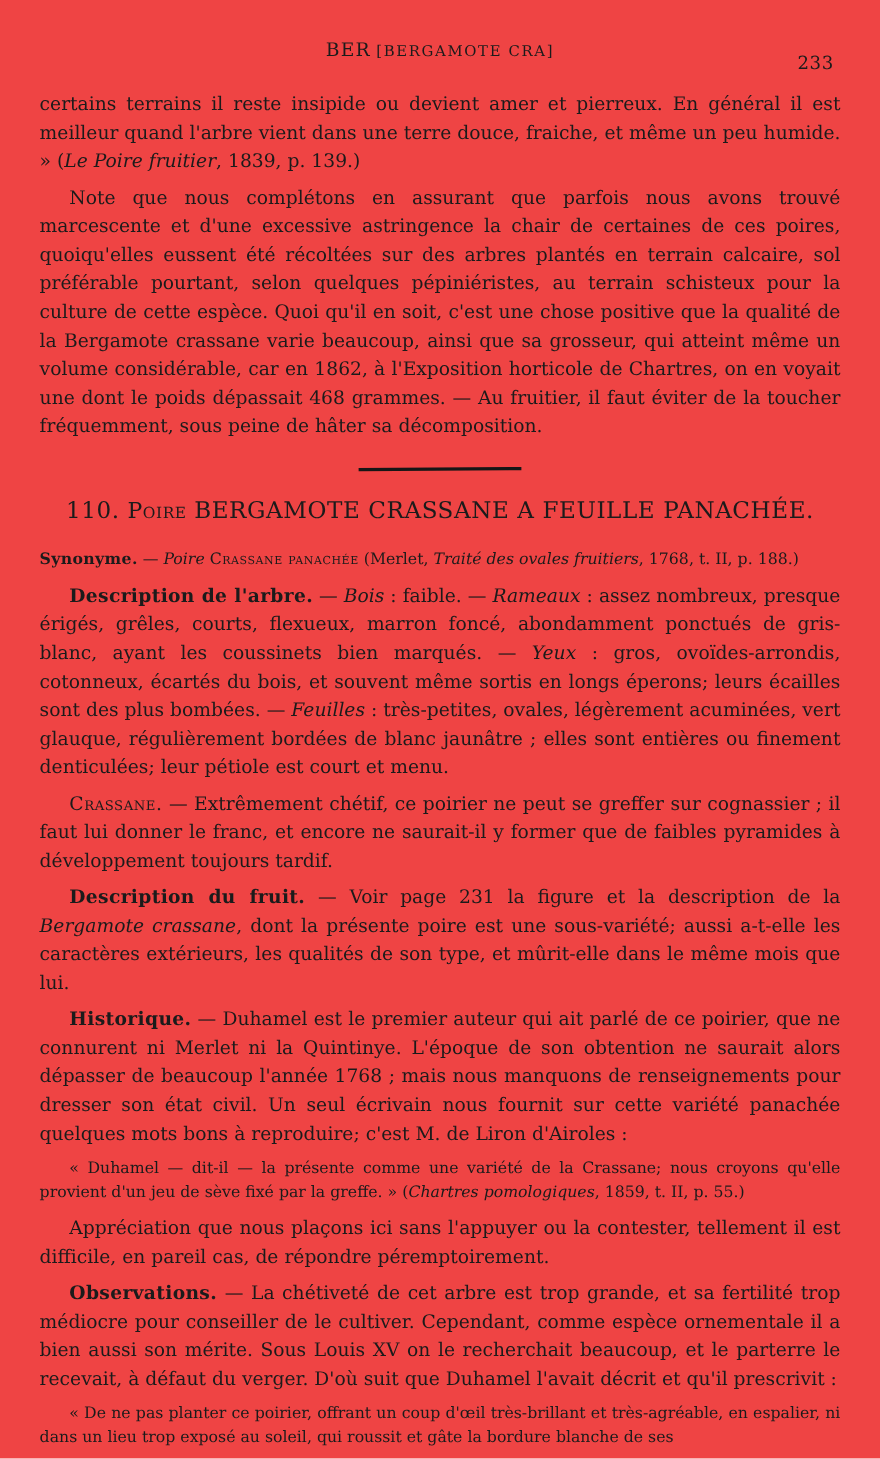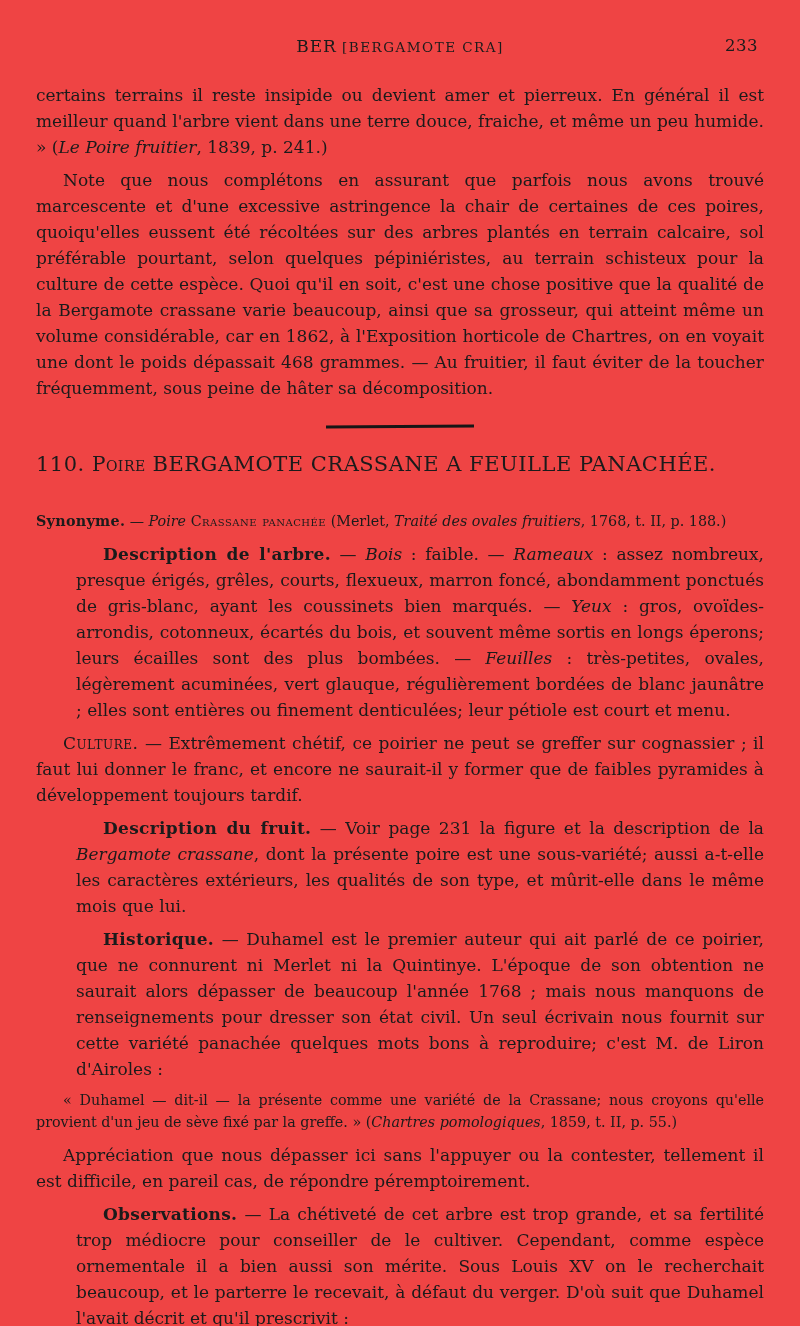--- a/index.html
+++ b/index.html
@@ -31,79 +31,79 @@
     letter-spacing: 1px;
     font-weight: normal;
   }
   .running-head .subsection {
     font-size: 13.5px;
     letter-spacing: 1.5px;
   }
   .running-head .folio {
     position: absolute;
     right: 6px;
-    top: 0;
+    top: 12px;
     font-size: 16.5px;
     letter-spacing: 0.5px;
   }
   
   .paragraph {
     font-size: 17px;
     line-height: 26px;
     text-align: justify;
     margin: 0 0 7px 0;
   }
   .paragraph.indent { text-indent: 27px; }
   .paragraph.small {
     font-size: 14.3px;
     line-height: 22px;
     margin-bottom: 9px;
   }
-  .paragraph.spaced { margin-top: 6px; margin-left: 40px; }
+  .paragraph.spaced { margin-top: 6px; }
   .run-normal    { font-style: normal; }
   .run-italic    { font-style: italic; }
   .run-bold      { font-weight: bold; letter-spacing: 0.3px; }
   .run-smallcaps { font-variant: small-caps; font-variant-caps: small-caps; letter-spacing: 0.5px; }
   
   .divider {
     width: 148px;
     height: 2.5px;
     background: #161616;
     margin: 24px auto 22px auto;
     transform: rotate(-0.4deg);
   }
   
   .heading {
-    text-align: left;
+    text-align: center;
     font-size: 21px;
     line-height: 28px;
     letter-spacing: 0.5px;
-    margin: 10px 0 32px 0;
+    margin: 10px 0 20px 0;
     white-space: nowrap;
   }
   .heading .run-smallcaps { font-size: 20px; }
 </style>
 </head>
 <body>
 
 <div class="page">
   <div class="running-head">
     <span class="section">BER</span>
     <span class="subsection">[BERGAMOTE CRA]</span>
     <span class="folio">233</span>
   </div>
 
   <main>
-      <p class="paragraph"><span class="run-normal">certains terrains il reste insipide ou devient amer et pierreux. En général il est meilleur quand l'arbre vient dans une terre douce, fraiche, et même un peu humide. » (</span><span class="run-italic">Le Poire fruitier</span><span class="run-normal">, 1839, p. 241.)</span></p>
+      <p class="paragraph"><span class="run-normal">certains terrains il reste insipide ou devient amer et pierreux. En général il est meilleur quand l'arbre vient dans une terre douce, fraiche, et même un peu humide. » (</span><span class="run-italic">Le Poire fruitier</span><span class="run-normal">, 1839, p. 139.)</span></p>
       <p class="paragraph indent"><span class="run-normal">Note que nous complétons en assurant que parfois nous avons trouvé marcescente et d'une excessive astringence la chair de certaines de ces poires, quoiqu'elles eussent été récoltées sur des arbres plantés en terrain calcaire, sol préférable pourtant, selon quelques pépiniéristes, au terrain schisteux pour la culture de cette espèce. Quoi qu'il en soit, c'est une chose positive que la qualité de la Bergamote crassane varie beaucoup, ainsi que sa grosseur, qui atteint même un volume considérable, car en 1862, à l'Exposition horticole de Chartres, on en voyait une dont le poids dépassait 468 grammes. — Au fruitier, il faut éviter de la toucher fréquemment, sous peine de hâter sa décomposition.</span></p>
       <div class="divider"></div>
       <p class="heading"><span class="run-normal">110. </span><span class="run-smallcaps">Poire </span><span class="run-normal">BERGAMOTE CRASSANE A FEUILLE PANACHÉE.</span></p>
       <p class="paragraph small"><span class="run-bold">Synonyme.</span><span class="run-normal"> — </span><span class="run-italic">Poire </span><span class="run-smallcaps">Crassane panachée</span><span class="run-normal"> (Merlet, </span><span class="run-italic">Traité des ovales fruitiers</span><span class="run-normal">, 1768, t. II, p. 188.)</span></p>
       <p class="paragraph indent spaced"><span class="run-bold">Description de l'arbre.</span><span class="run-normal"> — </span><span class="run-italic">Bois</span><span class="run-normal"> : faible. — </span><span class="run-italic">Rameaux</span><span class="run-normal"> : assez nombreux, presque érigés, grêles, courts, flexueux, marron foncé, abondamment ponctués de gris-blanc, ayant les coussinets bien marqués. — </span><span class="run-italic">Yeux</span><span class="run-normal"> : gros, ovoïdes-arrondis, cotonneux, écartés du bois, et souvent même sortis en longs éperons; leurs écailles sont des plus bombées. — </span><span class="run-italic">Feuilles</span><span class="run-normal"> : très-petites, ovales, légèrement acuminées, vert glauque, régulièrement bordées de blanc jaunâtre ; elles sont entières ou finement denticulées; leur pétiole est court et menu.</span></p>
-      <p class="paragraph indent"><span class="run-smallcaps">Culture.</span><span class="run-normal"> — Extrêmement chétif, ce poirier ne peut se greffer sur cognassier ; il faut lui donner le franc, et encore ne saurait-il y former que de faibles pyramides à développement toujours tardif.</span></p>
+      <p class="paragraph indent"><span class="run-smallcaps">Crassane.</span><span class="run-normal"> — Extrêmement chétif, ce poirier ne peut se greffer sur cognassier ; il faut lui donner le franc, et encore ne saurait-il y former que de faibles pyramides à développement toujours tardif.</span></p>
       <p class="paragraph indent spaced"><span class="run-bold">Description du fruit.</span><span class="run-normal"> — Voir page 231 la figure et la description de la </span><span class="run-italic">Bergamote crassane</span><span class="run-normal">, dont la présente poire est une sous-variété; aussi a-t-elle les caractères extérieurs, les qualités de son type, et mûrit-elle dans le même mois que lui.</span></p>
       <p class="paragraph indent spaced"><span class="run-bold">Historique.</span><span class="run-normal"> — Duhamel est le premier auteur qui ait parlé de ce poirier, que ne connurent ni Merlet ni la Quintinye. L'époque de son obtention ne saurait alors dépasser de beaucoup l'année 1768 ; mais nous manquons de renseignements pour dresser son état civil. Un seul écrivain nous fournit sur cette variété panachée quelques mots bons à reproduire; c'est M. de Liron d'Airoles :</span></p>
       <p class="paragraph small indent"><span class="run-normal">« Duhamel — dit-il — la présente comme une variété de la Crassane; nous croyons qu'elle provient d'un jeu de sève fixé par la greffe. » (</span><span class="run-italic">Chartres pomologiques</span><span class="run-normal">, 1859, t. II, p. 55.)</span></p>
-      <p class="paragraph indent"><span class="run-normal">Appréciation que nous dépasser ici sans l'appuyer ou la contester, tellement il est difficile, en pareil cas, de répondre péremptoirement.</span></p>
+      <p class="paragraph indent"><span class="run-normal">Appréciation que nous plaçons ici sans l'appuyer ou la contester, tellement il est difficile, en pareil cas, de répondre péremptoirement.</span></p>
       <p class="paragraph indent spaced"><span class="run-bold">Observations.</span><span class="run-normal"> — La chétiveté de cet arbre est trop grande, et sa fertilité trop médiocre pour conseiller de le cultiver. Cependant, comme espèce ornementale il a bien aussi son mérite. Sous Louis XV on le recherchait beaucoup, et le parterre le recevait, à défaut du verger. D'où suit que Duhamel l'avait décrit et qu'il prescrivit :</span></p>
       <p class="paragraph small indent"><span class="run-normal">« De ne pas planter ce poirier, offrant un coup d'œil très-brillant et très-agréable, en espalier, ni dans un lieu trop exposé au soleil, qui roussit et gâte la bordure blanche de ses</span></p>
     </main>
 </div>
 
 </body></html>

